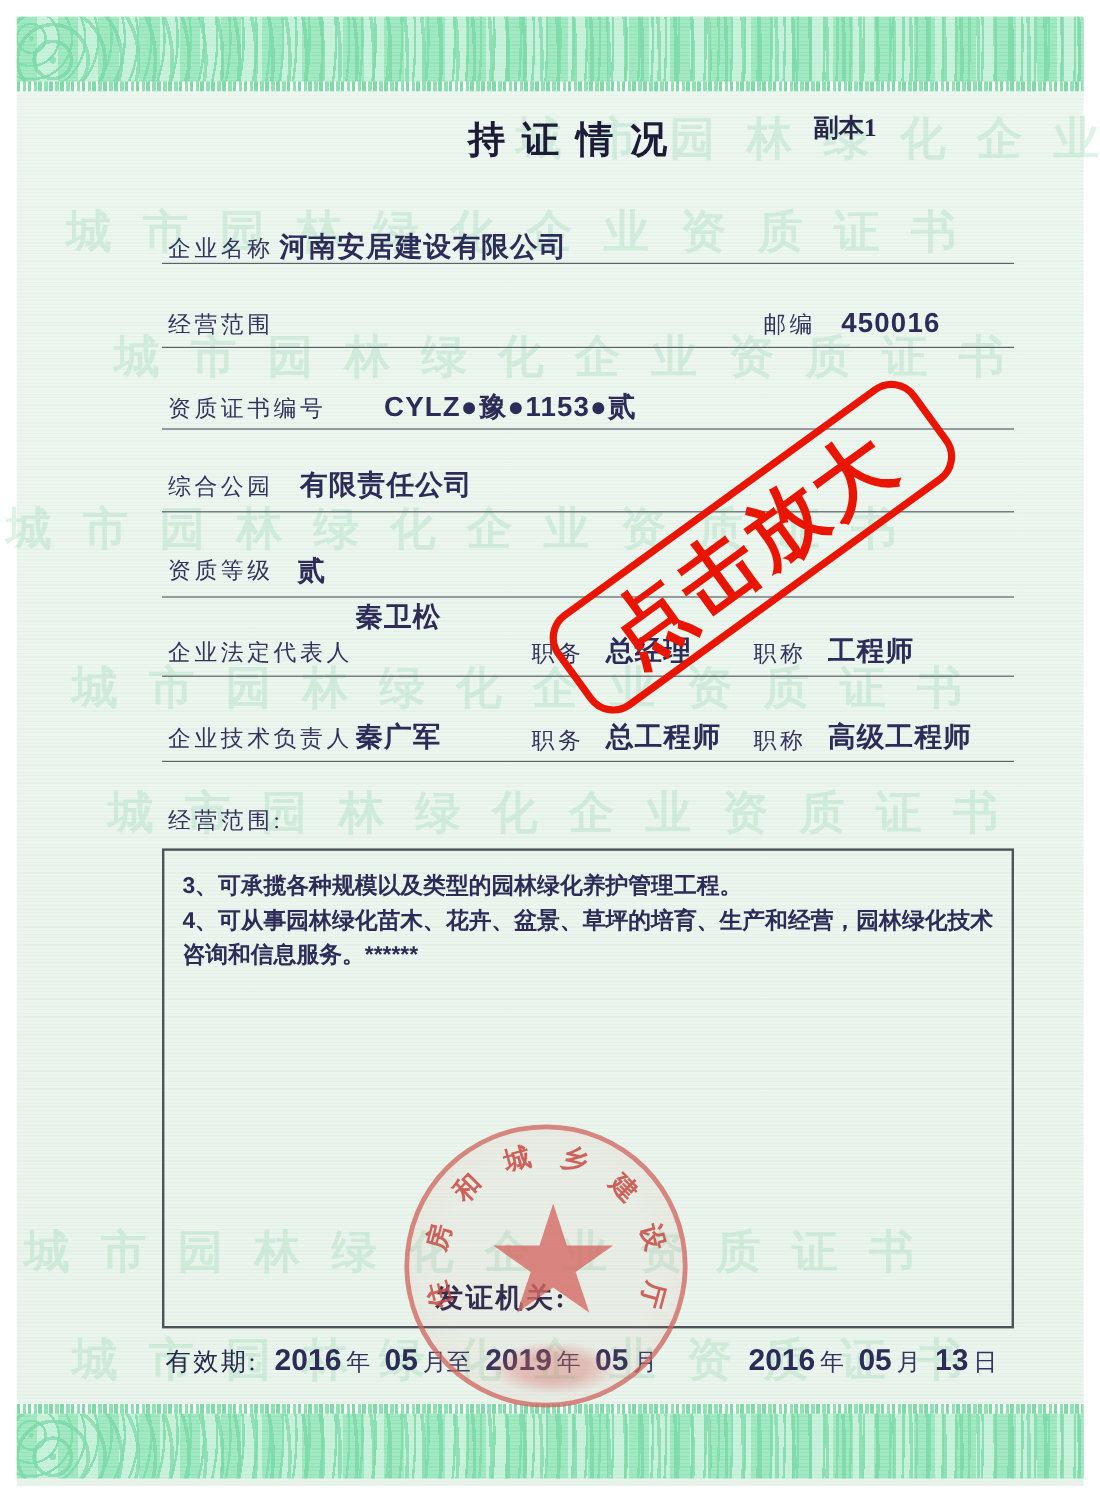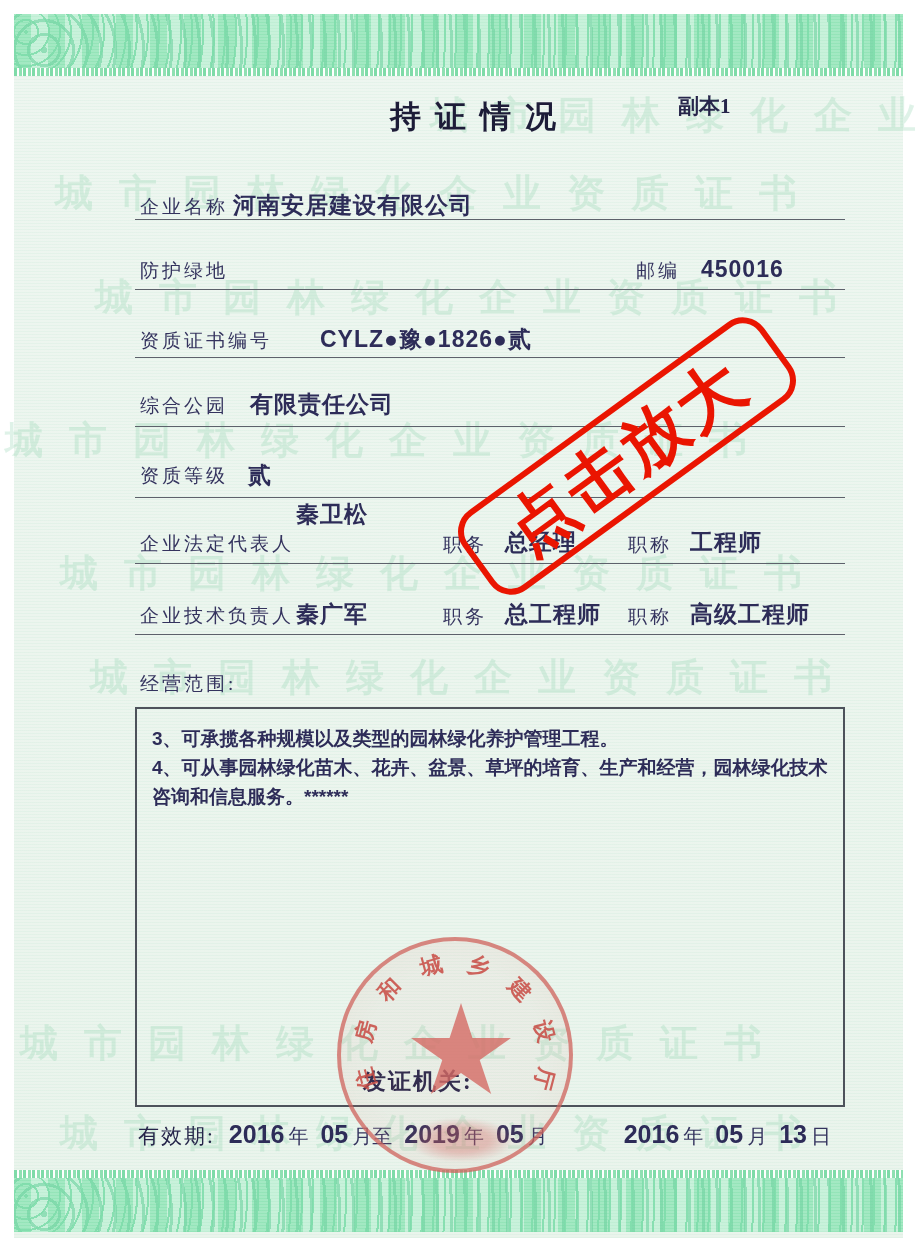--- a/index.html
+++ b/index.html
@@ -136,27 +136,27 @@
       <div class="wm-row" style="left: 60px; top: 1108px;">城市园林绿化企业资质证书</div>
     </div>
 
   <div class="title">持证情况</div>
   <div class="copy-label">副本1</div>
 
   <span class="label" style="left:140px; top:194px;">企业名称</span>
   <span class="value" style="left:233px; top:190px;">河南安居建设有限公司</span>
   <div class="rule" style="top:219px;"></div>
 
-  <span class="label" style="left:140px; top:258px;">防护绿地</span>
+  <span class="label" style="left:140px; top:258px;">经营范围</span>
   <span class="label" style="left:636px; top:258px;">邮编</span>
   <span class="value" style="left:701px; top:256px;">450016</span>
   <div class="rule" style="top:289px;"></div>
 
   <span class="label" style="left:140px; top:328px;">资质证书编号</span>
-  <span class="value" style="left:320px; top:324px;">CYLZ●豫●1826●贰</span>
+  <span class="value" style="left:320px; top:324px;">CYLZ●豫●1153●贰</span>
   <div class="rule" style="top:357px;"></div>
 
   <span class="label" style="left:140px; top:393px;">综合公园</span>
   <span class="value" style="left:250px; top:389px;">有限责任公司</span>
   <div class="rule" style="top:426px;"></div>
 
   <span class="label" style="left:140px; top:463px;">资质等级</span>
   <span class="value" style="left:248px; top:460px;">贰</span>
   <div class="rule" style="top:497px;"></div>
 

